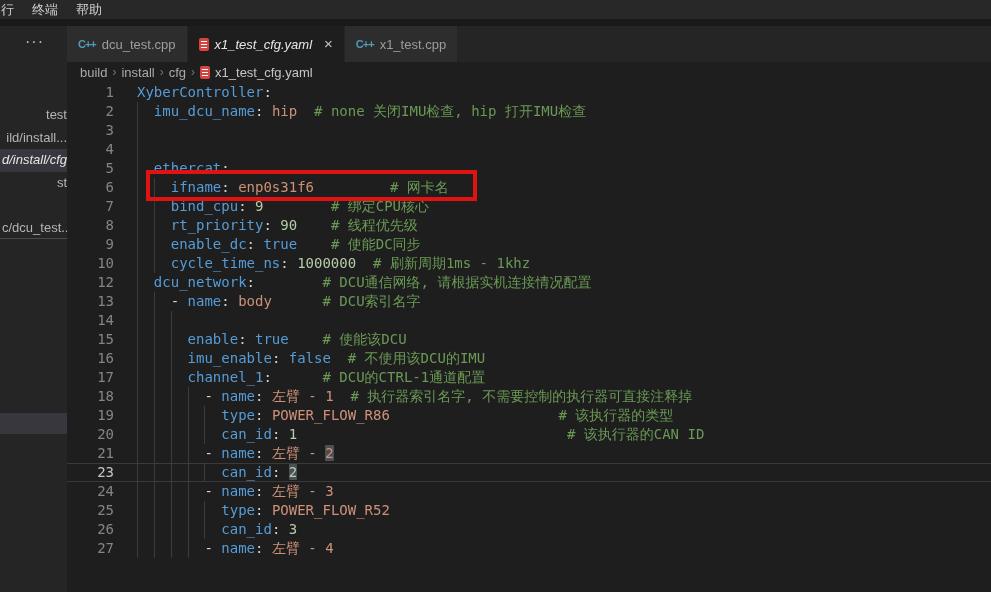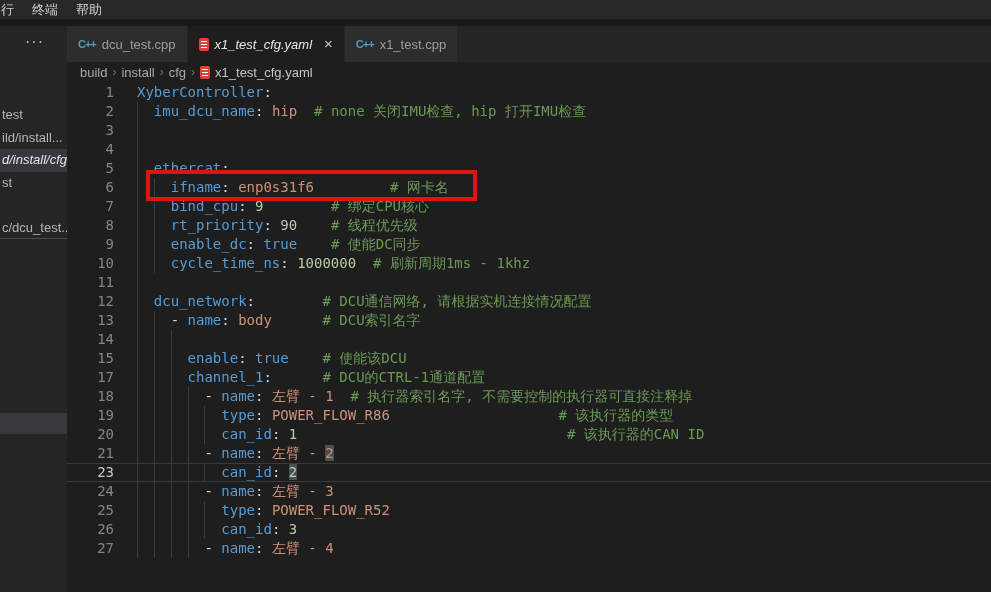--- a/index.html
+++ b/index.html
@@ -12,21 +12,21 @@
   body{position:relative;background:var(--editor-bg);font-family:"Liberation Sans",sans-serif;}
 
   
   #menubar{position:absolute;left:0;top:0;width:991px;height:19px;background:#282828;
     display:flex;align-items:center;color:#d0d0d0;font-size:13px;}
   .mitem{padding:0 9px;line-height:19px;cursor:default;}
   .mitem:first-child{padding-left:1px;}
   #gapstrip{position:absolute;left:0;top:19px;width:991px;height:7px;background:#191919;}
 
   
-  #sidebar{position:absolute;left:0;top:26px;width:67px;height:566px;background:var(--sidebar-bg);overflow:hidden;}
+  #sidebar{position:absolute;left:0;top:26px;width:67px;height:566px;background:var(--sidebar-bg);overflow:hidden;text-align:right;}
   #sidebar-items{position:absolute;left:0;top:78px;width:67px;}
   .srow{height:22.5px;line-height:22.5px;font-size:13px;color:#b5b5b5;white-space:nowrap;overflow:hidden;padding-left:2px;}
   .srow.selected{background:#37373d;color:#e6e6e6;font-style:italic;}
   .srow.sep{border-bottom:1px solid #4a4a4a;}
   #sidebar-empty-selection{position:absolute;left:0;top:387px;width:67px;height:21px;background:#37373d;}
   #ellipsis{position:absolute;left:25px;top:32px;width:30px;height:20px;color:#c0c0c0;
     font-size:16px;letter-spacing:1px;line-height:20px;cursor:pointer;}
 
   
   #tabbar{position:absolute;left:67px;top:26px;width:924px;height:36px;background:var(--sidebar-bg);
@@ -161,25 +161,20 @@
         <span class="g" style="left: 86.85px;"></span>
         <span class="code"><span class="p">    </span><span class="k">enable_dc</span><span class="p">: </span><span class="b">true</span><span class="p">    </span><span class="c"># 使能DC同步</span></span>
       </div>
       <div class="line">
         <span class="ln">10</span>
         <span class="g" style="left: 70px;"></span>
         <span class="g" style="left: 86.85px;"></span>
         <span class="code"><span class="p">    </span><span class="k">cycle_time_ns</span><span class="p">: </span><span class="n">1000000</span><span class="p">  </span><span class="c"># 刷新周期1ms - 1khz</span></span>
       </div>
       <div class="line">
-        <span class="ln">11</span>
-        <span class="g" style="left: 70px;"></span>
-        <span class="code"></span>
-      </div>
-      <div class="line">
         <span class="ln">12</span>
         <span class="g" style="left: 70px;"></span>
         <span class="code"><span class="p">  </span><span class="k">dcu_network</span><span class="p">:</span><span class="p">        </span><span class="c"># DCU通信网络, 请根据实机连接情况配置</span></span>
       </div>
       <div class="line">
         <span class="ln">13</span>
         <span class="g" style="left: 70px;"></span>
         <span class="g" style="left: 86.85px;"></span>
         <span class="code"><span class="p">    - </span><span class="k">name</span><span class="p">: </span><span class="s">body</span><span class="p">      </span><span class="c"># DCU索引名字</span></span>
       </div>
@@ -188,20 +183,27 @@
         <span class="g" style="left: 70px;"></span>
         <span class="g" style="left: 86.85px;"></span>
         <span class="g" style="left: 103.7px;"></span>
       </div>
       <div class="line">
         <span class="ln">15</span>
         <span class="g" style="left: 70px;"></span>
         <span class="g" style="left: 86.85px;"></span>
         <span class="g" style="left: 103.7px;"></span>
         <span class="code"><span class="p">      </span><span class="k">enable</span><span class="p">: </span><span class="b">true</span><span class="p">    </span><span class="c"># 使能该DCU</span></span>
+      </div>
+      <div class="line">
+        <span class="ln">16</span>
+        <span class="g" style="left: 70px;"></span>
+        <span class="g" style="left: 86.85px;"></span>
+        <span class="g" style="left: 103.7px;"></span>
+        <span class="code"><span class="p">      </span><span class="k">imu_enable</span><span class="p">: </span><span class="b">false</span><span class="p">  </span><span class="c"># 不使用该DCU的IMU</span></span>
       </div>
       <div class="line">
         <span class="ln">17</span>
         <span class="g" style="left: 70px;"></span>
         <span class="g" style="left: 86.85px;"></span>
         <span class="g" style="left: 103.7px;"></span>
         <span class="code"><span class="p">      </span><span class="k">channel_1</span><span class="p">:</span><span class="p">      </span><span class="c"># DCU的CTRL-1通道配置</span></span>
       </div>
       <div class="line">
         <span class="ln">18</span>

